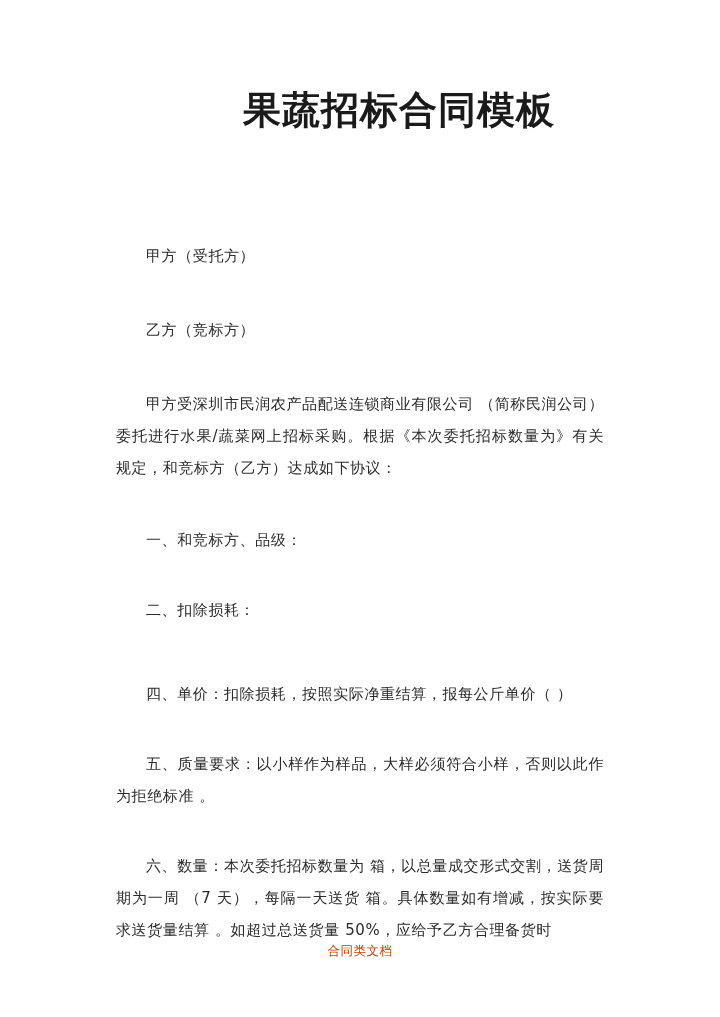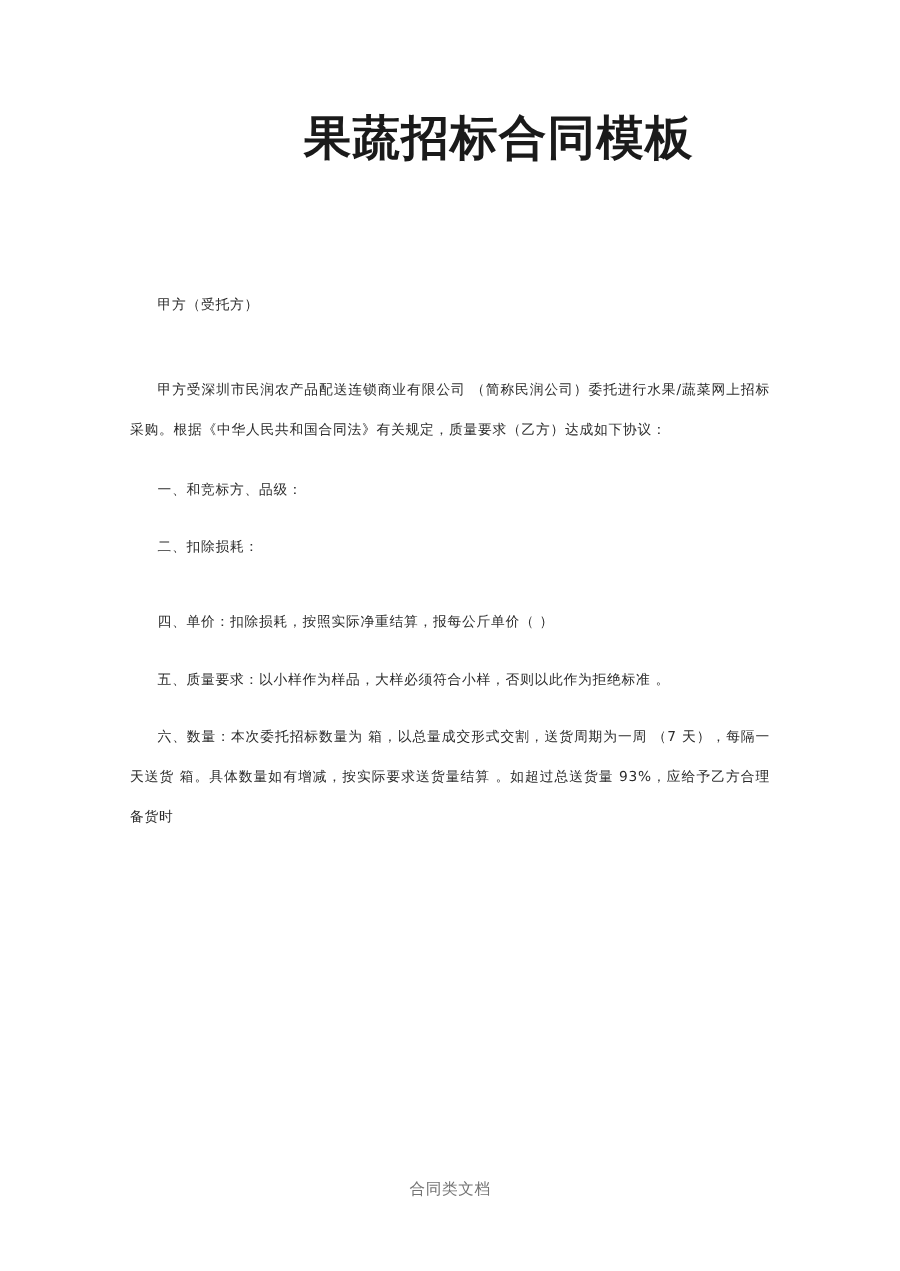--- a/index.html
+++ b/index.html
@@ -32,63 +32,64 @@
     line-height: 44px;
     margin-left: 39px;
   }
   .body-area {
     position: absolute;
     top: 228px;
     left: 104px;
     width: 512px;
   }
   .para {
-    font-size: 11px;
+    font-size: 15px;
     line-height: 32px;
     letter-spacing: 0.6px;
     color: #2b2b2b;
     text-align: justify;
     text-justify: inter-ideograph;
-    margin: 0;
+    margin: 12px;
   }
   .para.indent {
     text-indent: 2em;
   }
   .gap-lg { height: 18px; }
   .gap-md { height: 16px; }
   .gap-sm { height: 14px; }
   .footer-note {
     position: absolute;
     top: 942px;
     left: 0;
     width: 720px;
     text-align: center;
     font-size: 12.5px;
     line-height: 18px;
     letter-spacing: 0.5px;
-    color: #737373;
+    color: #c2410c;
   }
 </style>
 </head>
 <body>
 
 <div class="page">
 
   <div class="doc-title">果蔬招标合同模板</div>
 
   <div class="body-area">
 
     <p class="para indent">甲方（受托方）</p>
 
     <div class="gap-lg"></div>
 
+    <p class="para indent">乙方（竞标方）</p>
 
     <div class="gap-lg"></div>
 
-    <p class="para indent">甲方受深圳市民润农产品配送连锁商业有限公司 （简称民润公司）委托进行水果/蔬菜网上招标采购。根据《中华人民共和国合同法》有关规定，质量要求（乙方）达成如下协议：</p>
+    <p class="para indent">甲方受深圳市民润农产品配送连锁商业有限公司 （简称民润公司）委托进行水果/蔬菜网上招标采购。根据《本次委托招标数量为》有关规定，和竞标方（乙方）达成如下协议：</p>
 
     <div class="gap-md"></div>
 
     <p class="para indent">一、和竞标方、品级：</p>
 
     <div class="gap-sm"></div>
 
     <p class="para indent">二、扣除损耗：</p>
 
     <div class="gap-sm"></div>
@@ -97,19 +98,19 @@
     <div class="gap-sm"></div>
 
     <p class="para indent">四、单价：扣除损耗，按照实际净重结算，报每公斤单价（ ）</p>
 
     <div class="gap-sm"></div>
 
     <p class="para indent">五、质量要求：以小样作为样品，大样必须符合小样，否则以此作为拒绝标准 。</p>
 
     <div class="gap-sm"></div>
 
-    <p class="para indent">六、数量：本次委托招标数量为 箱，以总量成交形式交割，送货周期为一周 （7 天），每隔一天送货 箱。具体数量如有增减，按实际要求送货量结算 。如超过总送货量 93%，应给予乙方合理备货时</p>
+    <p class="para indent">六、数量：本次委托招标数量为 箱，以总量成交形式交割，送货周期为一周 （7 天），每隔一天送货 箱。具体数量如有增减，按实际要求送货量结算 。如超过总送货量 50%，应给予乙方合理备货时</p>
 
   </div>
 
   <div class="footer-note">合同类文档</div>
 
 </div>
 
 </body></html>

